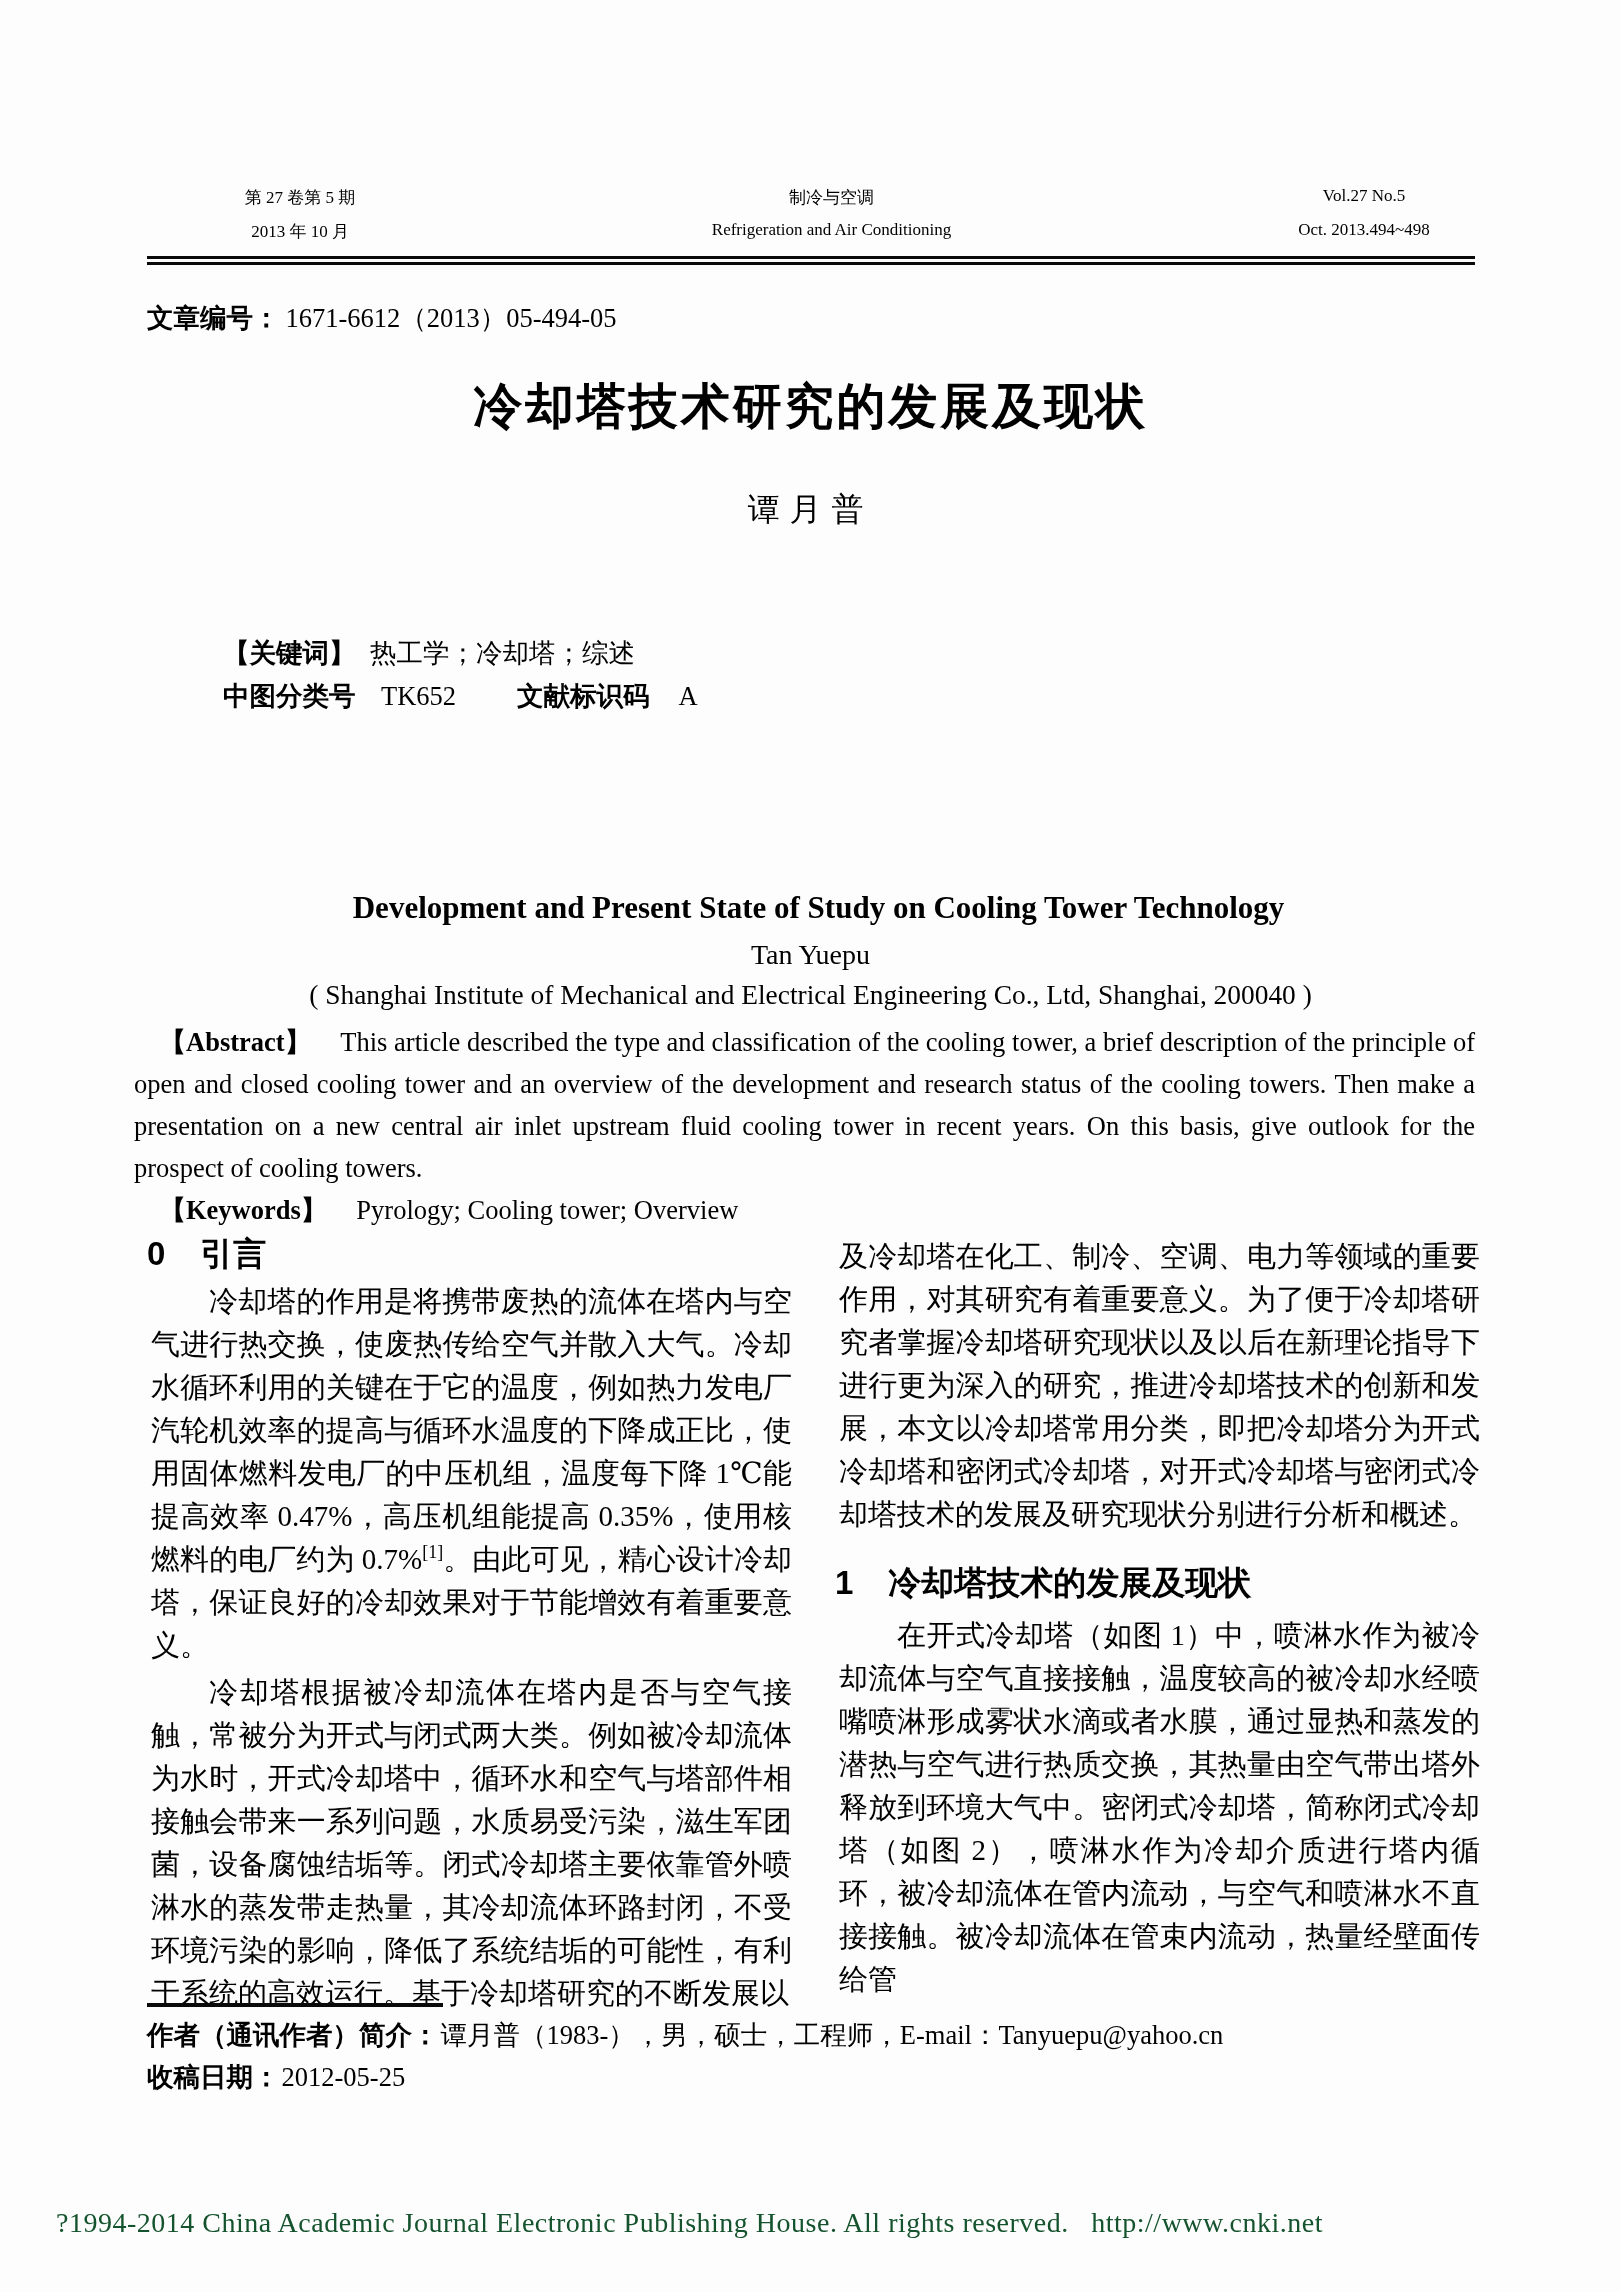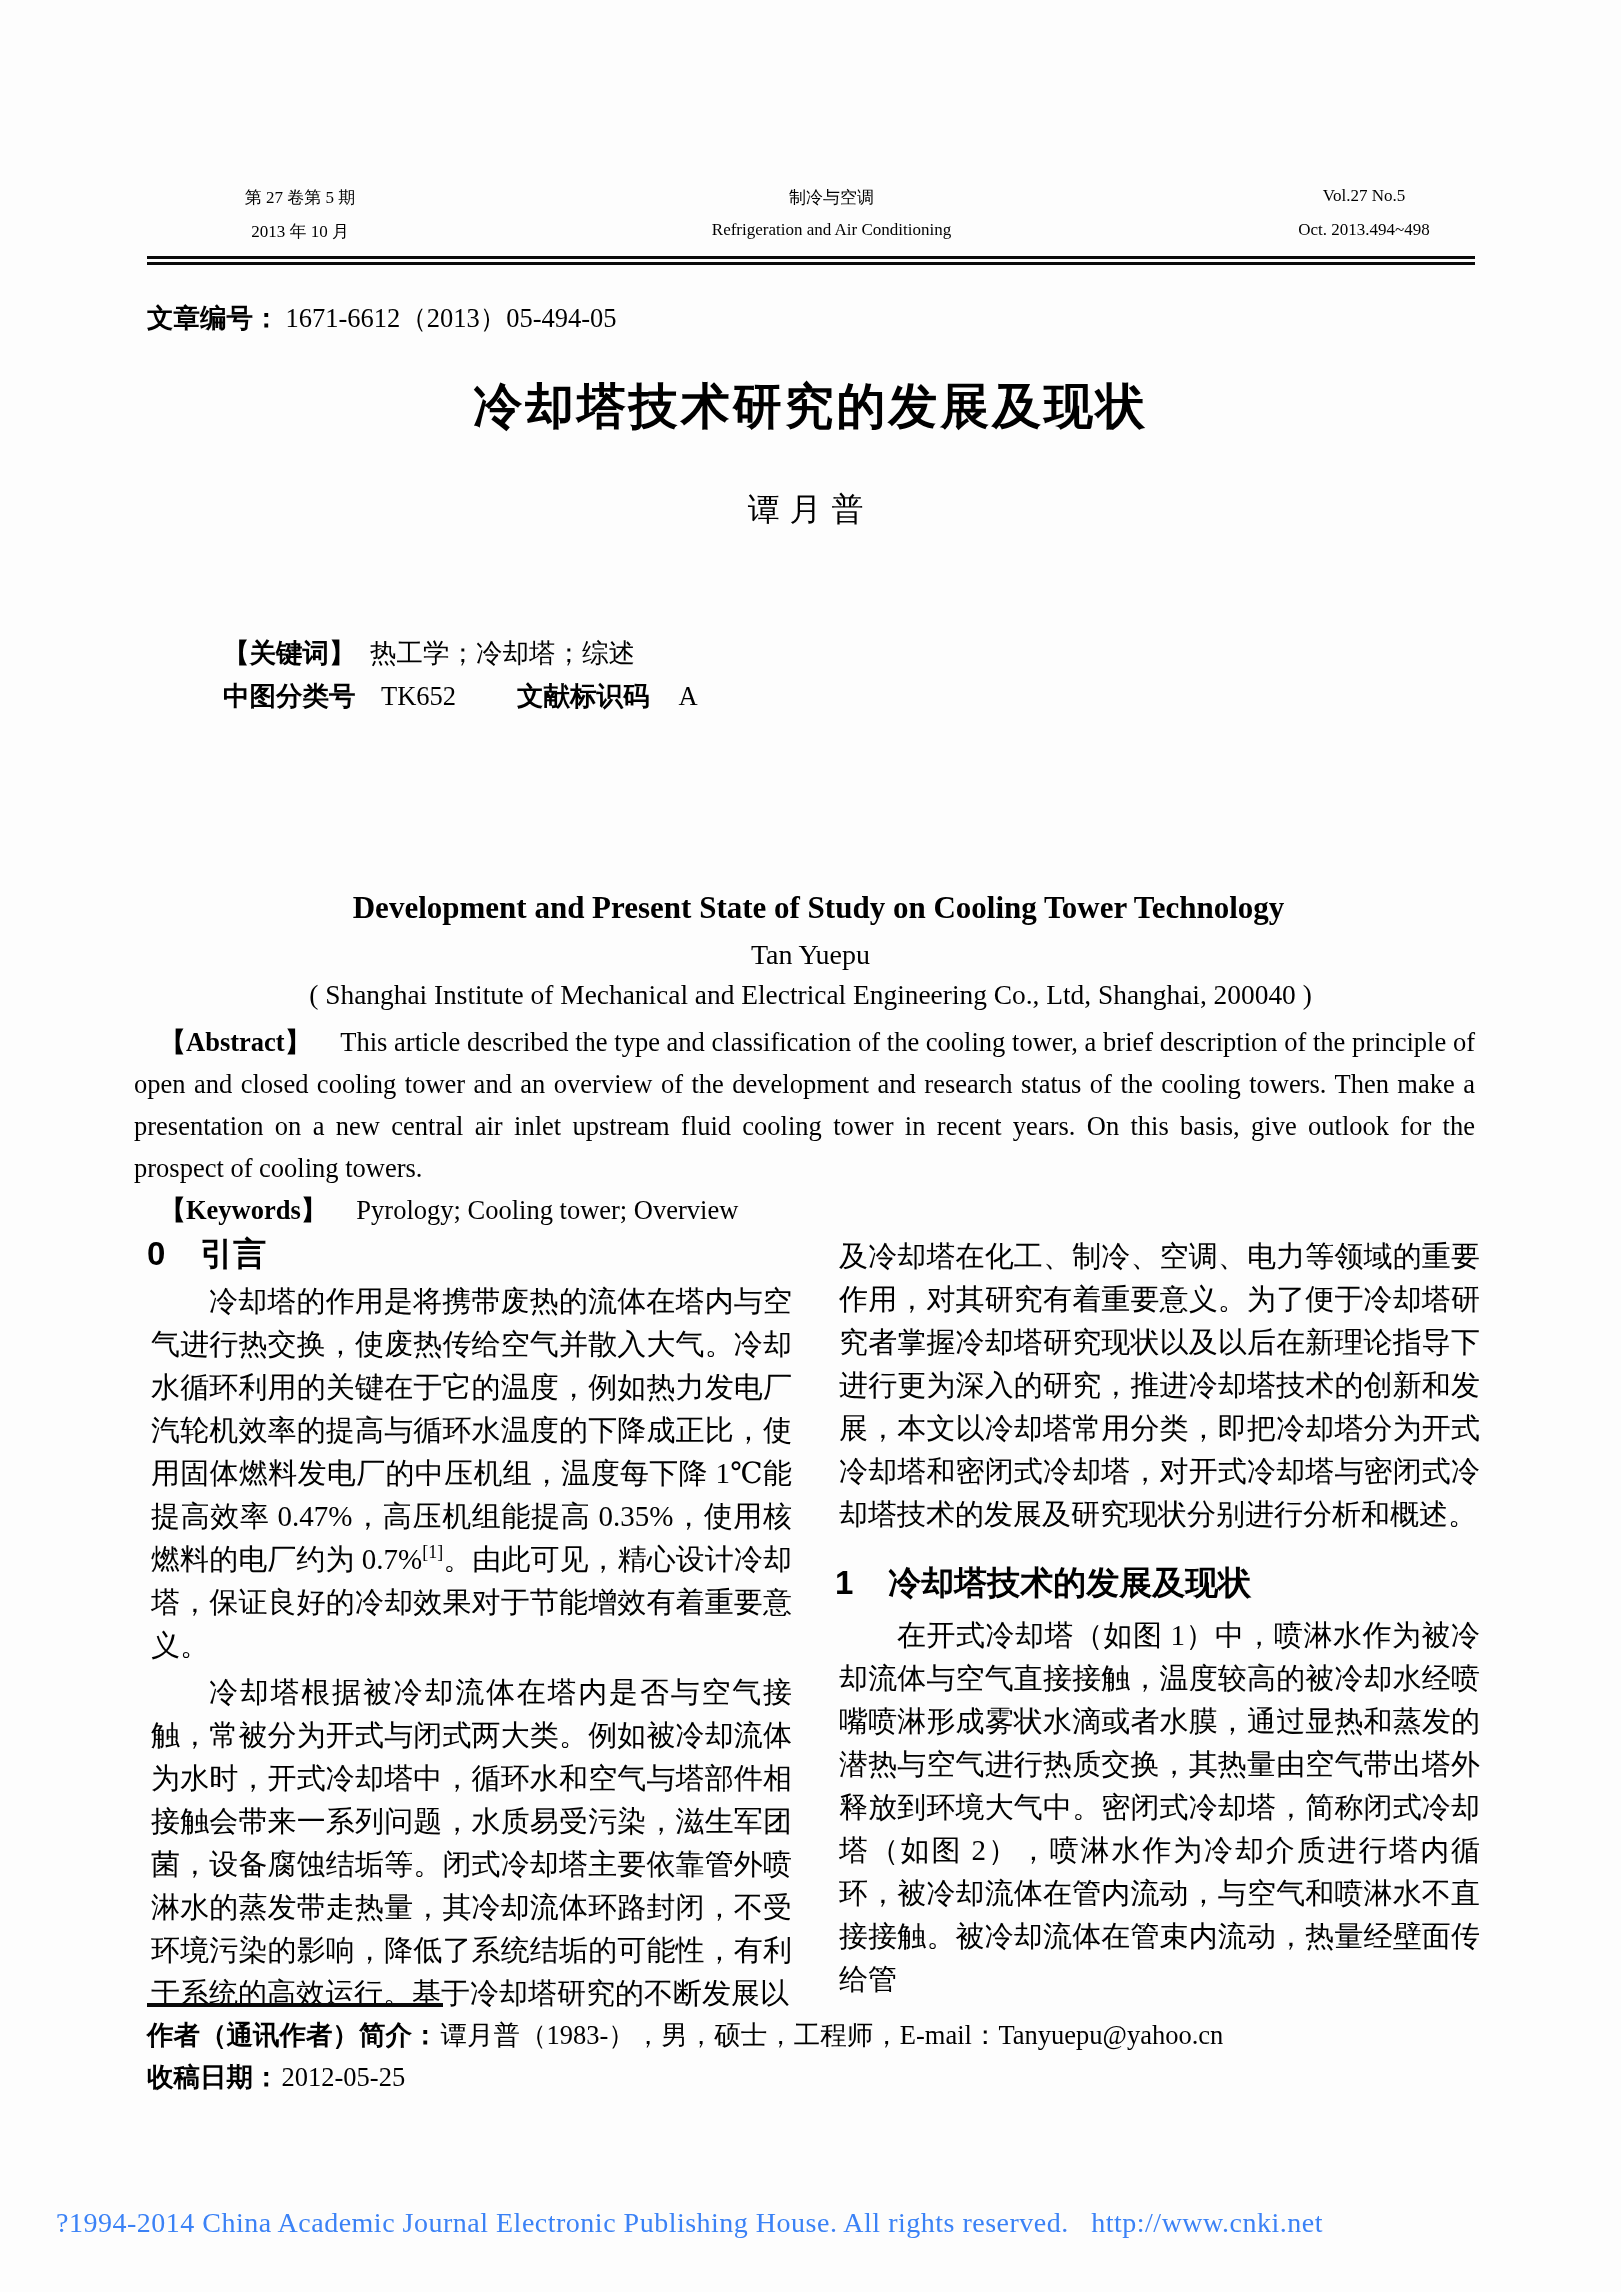--- a/index.html
+++ b/index.html
@@ -77,21 +77,21 @@
   sup { font-size: 0.62em; vertical-align: super; line-height: 0; }
 
   .foot-rule { position: absolute; top: 2003px; left: 147px; width: 296px; height: 3.9px; background: #0a0a0a; }
   .footnote { position: absolute; left: 147px; font-size: 26.5px; white-space: nowrap; }
   .fn1 { top: 2017px; }
   .fn2 { top: 2059px; }
   .footnote .b { margin-right: 2px; }
 
   .watermark {
     position: absolute; top: 2207px; left: 56px;
-    font-size: 28px; color: #3b82f6; letter-spacing: 0.5px;
+    font-size: 28px; color: #14532d; letter-spacing: 0.5px;
     white-space: pre;
   }
 </style>
 </head>
 <body>
 
 <div class="page">
 
   <div class="hdr-row r1">
     <span class="hdr-left">第 27 卷第 5 期</span>

